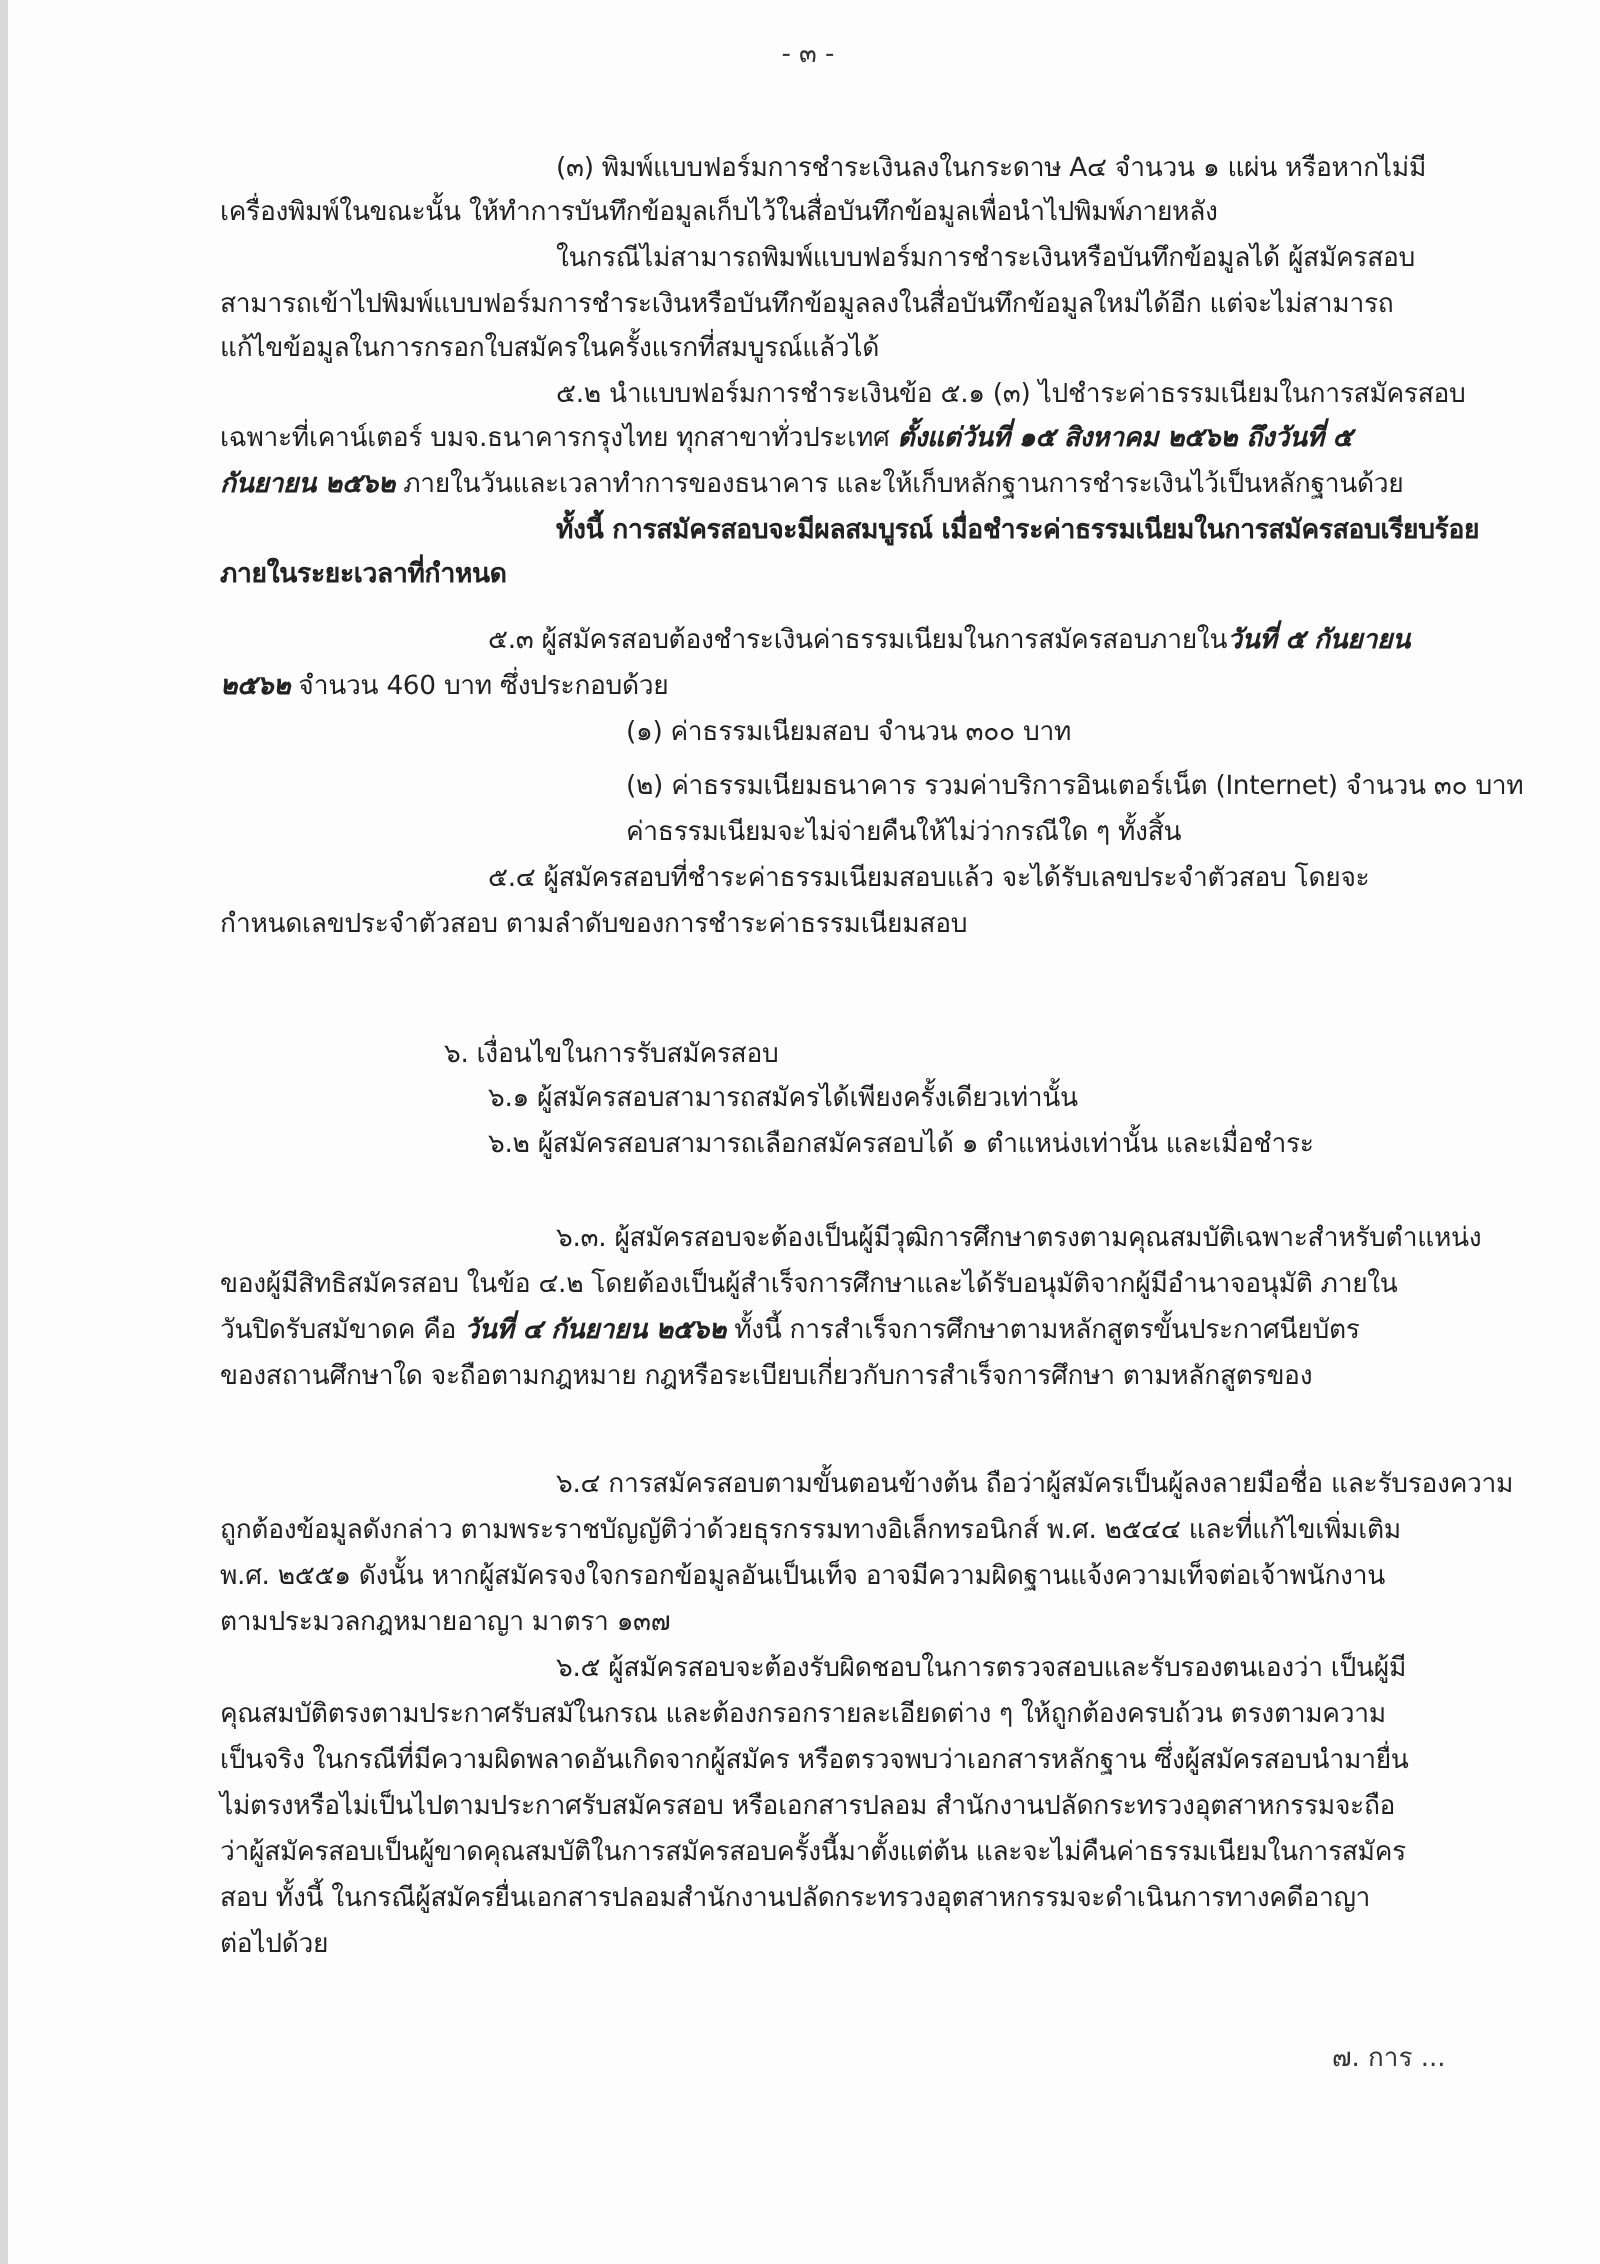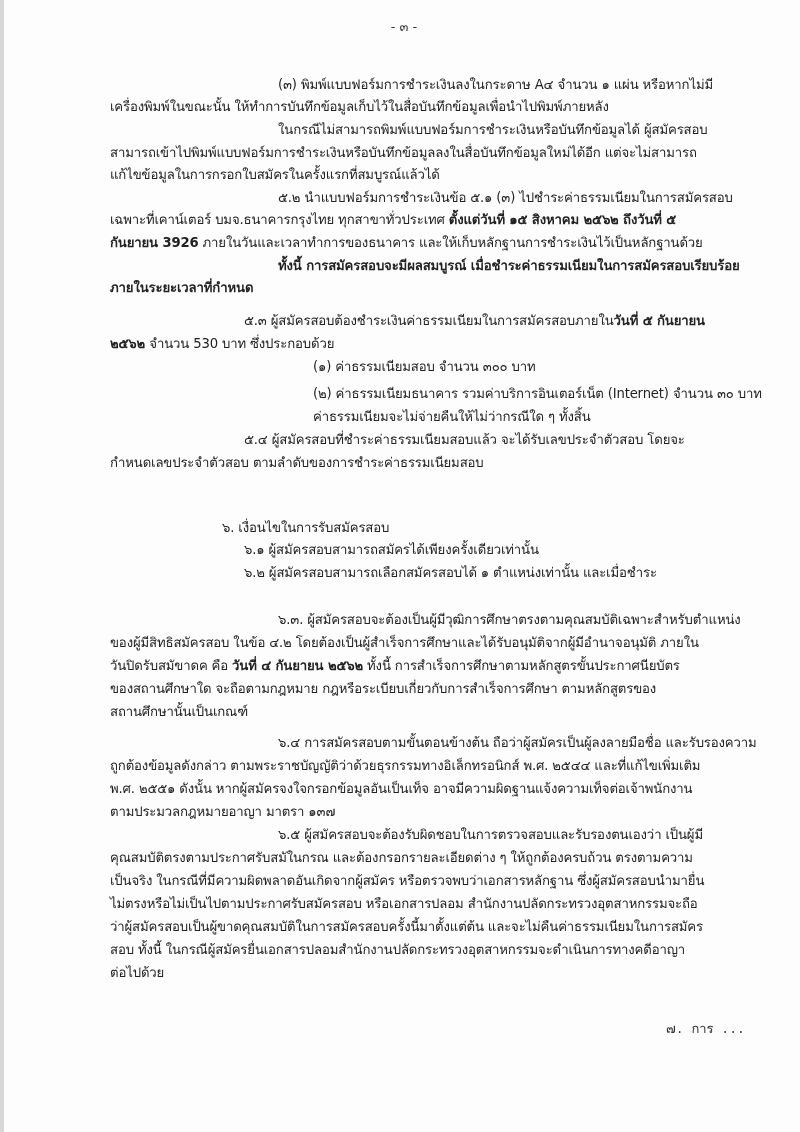--- a/index.html
+++ b/index.html
@@ -19,57 +19,56 @@
     .line {
       position: absolute; left: 106px; width: 640px;
       font-size: 13.2px; line-height: 20px; white-space: nowrap;
       letter-spacing: -0.15px;
     }
     .i1 { left: 274px; }
     .i2 { left: 240px; }
     .i3 { left: 218px; }
     .i4 { left: 309px; }
     .b { font-weight: bold; }
-    .bi { font-weight: bold; }
+    .bi { font-weight: bold; font-style: italic; }
     .footer {
-      position: absolute; top: 1018px; left: 662px; font-size: 13px; color: #333; font-family: Liberation Mono, monospace;
+      position: absolute; top: 1018px; left: 662px; font-size: 13px; color: #333;
     }
   </style>
 </head>
 <body>
 
 <div class="page">
   <div class="pagenum">- ๓ -</div>
 
   <div class="line i1" style="top:75px">(๓) พิมพ์แบบฟอร์มการชำระเงินลงในกระดาษ A๔ จำนวน ๑ แผ่น หรือหากไม่มี</div>
   <div class="line" style="top:97px">เครื่องพิมพ์ในขณะนั้น ให้ทำการบันทึกข้อมูลเก็บไว้ในสื่อบันทึกข้อมูลเพื่อนำไปพิมพ์ภายหลัง</div>
   <div class="line i1" style="top:120px">ในกรณีไม่สามารถพิมพ์แบบฟอร์มการชำระเงินหรือบันทึกข้อมูลได้ ผู้สมัครสอบ</div>
   <div class="line" style="top:143px">สามารถเข้าไปพิมพ์แบบฟอร์มการชำระเงินหรือบันทึกข้อมูลลงในสื่อบันทึกข้อมูลใหม่ได้อีก แต่จะไม่สามารถ</div>
   <div class="line" style="top:165px">แก้ไขข้อมูลในการกรอกใบสมัครในครั้งแรกที่สมบูรณ์แล้วได้</div>
   <div class="line i1" style="top:188px">๕.๒  นำแบบฟอร์มการชำระเงินข้อ ๕.๑ (๓) ไปชำระค่าธรรมเนียมในการสมัครสอบ</div>
   <div class="line" style="top:210px"><span>เฉพาะที่เคาน์เตอร์ บมจ.ธนาคารกรุงไทย ทุกสาขาทั่วประเทศ </span><span class="bi">ตั้งแต่วันที่ ๑๕ สิงหาคม ๒๕๖๒ ถึงวันที่ ๕</span></div>
-  <div class="line" style="top:233px"><span class="bi">กันยายน 3926</span><span> ภายในวันและเวลาทำการของธนาคาร และให้เก็บหลักฐานการชำระเงินไว้เป็นหลักฐานด้วย</span></div>
+  <div class="line" style="top:233px"><span class="bi">กันยายน ๒๕๖๒</span><span> ภายในวันและเวลาทำการของธนาคาร และให้เก็บหลักฐานการชำระเงินไว้เป็นหลักฐานด้วย</span></div>
   <div class="line i1 b" style="top:256px">ทั้งนี้ การสมัครสอบจะมีผลสมบูรณ์ เมื่อชำระค่าธรรมเนียมในการสมัครสอบเรียบร้อย</div>
   <div class="line b" style="top:278px">ภายในระยะเวลาที่กำหนด</div>
   <div class="line i2" style="top:311px"><span>๕.๓  ผู้สมัครสอบต้องชำระเงินค่าธรรมเนียมในการสมัครสอบภายใน</span><span class="bi">วันที่ ๕ กันยายน</span></div>
-  <div class="line" style="top:334px"><span class="bi">๒๕๖๒</span><span> จำนวน 530 บาท ซึ่งประกอบด้วย</span></div>
+  <div class="line" style="top:334px"><span class="bi">๒๕๖๒</span><span> จำนวน 460 บาท ซึ่งประกอบด้วย</span></div>
   <div class="line i4" style="top:357px">(๑) ค่าธรรมเนียมสอบ จำนวน ๓๐๐ บาท</div>
   <div class="line i4" style="top:384px">(๒) ค่าธรรมเนียมธนาคาร รวมค่าบริการอินเตอร์เน็ต (Internet) จำนวน ๓๐ บาท</div>
   <div class="line i4" style="top:407px">ค่าธรรมเนียมจะไม่จ่ายคืนให้ไม่ว่ากรณีใด ๆ ทั้งสิ้น</div>
   <div class="line i2" style="top:430px">๕.๔ ผู้สมัครสอบที่ชำระค่าธรรมเนียมสอบแล้ว จะได้รับเลขประจำตัวสอบ โดยจะ</div>
   <div class="line" style="top:453px">กำหนดเลขประจำตัวสอบ ตามลำดับของการชำระค่าธรรมเนียมสอบ</div>
 
   <div class="line i3" style="top:518px">๖. เงื่อนไขในการรับสมัครสอบ</div>
   <div class="line i2" style="top:540px">๖.๑  ผู้สมัครสอบสามารถสมัครได้เพียงครั้งเดียวเท่านั้น</div>
   <div class="line i2" style="top:563px">๖.๒  ผู้สมัครสอบสามารถเลือกสมัครสอบได้ ๑ ตำแหน่งเท่านั้น และเมื่อชำระ</div>
   <div class="line i1" style="top:610px">๖.๓.  ผู้สมัครสอบจะต้องเป็นผู้มีวุฒิการศึกษาตรงตามคุณสมบัติเฉพาะสำหรับตำแหน่ง</div>
   <div class="line" style="top:633px">ของผู้มีสิทธิสมัครสอบ ในข้อ ๔.๒ โดยต้องเป็นผู้สำเร็จการศึกษาและได้รับอนุมัติจากผู้มีอำนาจอนุมัติ ภายใน</div>
   <div class="line" style="top:656px"><span>วันปิดรับสมัขาดค คือ </span><span class="bi">วันที่ ๔ กันยายน ๒๕๖๒</span><span> ทั้งนี้ การสำเร็จการศึกษาตามหลักสูตรขั้นประกาศนียบัตร</span></div>
   <div class="line" style="top:679px">ของสถานศึกษาใด จะถือตามกฎหมาย กฎหรือระเบียบเกี่ยวกับการสำเร็จการศึกษา ตามหลักสูตรของ</div>
-  <div class="line" style="top:702px">สถานศึกษานั้นเป็นเกณฑ์</div>
   <div class="line i1" style="top:733px">๖.๔  การสมัครสอบตามขั้นตอนข้างต้น ถือว่าผู้สมัครเป็นผู้ลงลายมือชื่อ และรับรองความ</div>
   <div class="line" style="top:756px">ถูกต้องข้อมูลดังกล่าว ตามพระราชบัญญัติว่าด้วยธุรกรรมทางอิเล็กทรอนิกส์ พ.ศ. ๒๕๔๔ และที่แก้ไขเพิ่มเติม</div>
   <div class="line" style="top:779px">พ.ศ. ๒๕๕๑ ดังนั้น หากผู้สมัครจงใจกรอกข้อมูลอันเป็นเท็จ อาจมีความผิดฐานแจ้งความเท็จต่อเจ้าพนักงาน</div>
   <div class="line" style="top:802px">ตามประมวลกฎหมายอาญา มาตรา ๑๓๗</div>
   <div class="line i1" style="top:825px">๖.๕  ผู้สมัครสอบจะต้องรับผิดชอบในการตรวจสอบและรับรองตนเองว่า เป็นผู้มี</div>
   <div class="line" style="top:848px">คุณสมบัติตรงตามประกาศรับสมัในกรณ และต้องกรอกรายละเอียดต่าง ๆ ให้ถูกต้องครบถ้วน ตรงตามความ</div>
   <div class="line" style="top:871px">เป็นจริง ในกรณีที่มีความผิดพลาดอันเกิดจากผู้สมัคร หรือตรวจพบว่าเอกสารหลักฐาน ซึ่งผู้สมัครสอบนำมายื่น</div>
   <div class="line" style="top:894px">ไม่ตรงหรือไม่เป็นไปตามประกาศรับสมัครสอบ หรือเอกสารปลอม สำนักงานปลัดกระทรวงอุตสาหกรรมจะถือ</div>
   <div class="line" style="top:917px">ว่าผู้สมัครสอบเป็นผู้ขาดคุณสมบัติในการสมัครสอบครั้งนี้มาตั้งแต่ต้น และจะไม่คืนค่าธรรมเนียมในการสมัคร</div>
   <div class="line" style="top:940px">สอบ ทั้งนี้ ในกรณีผู้สมัครยื่นเอกสารปลอมสำนักงานปลัดกระทรวงอุตสาหกรรมจะดำเนินการทางคดีอาญา</div>

